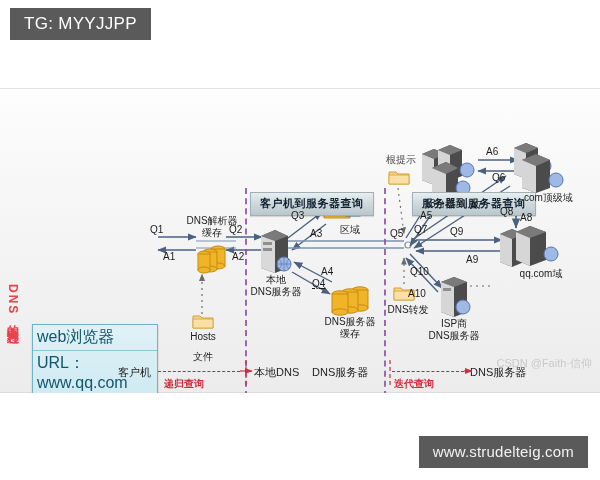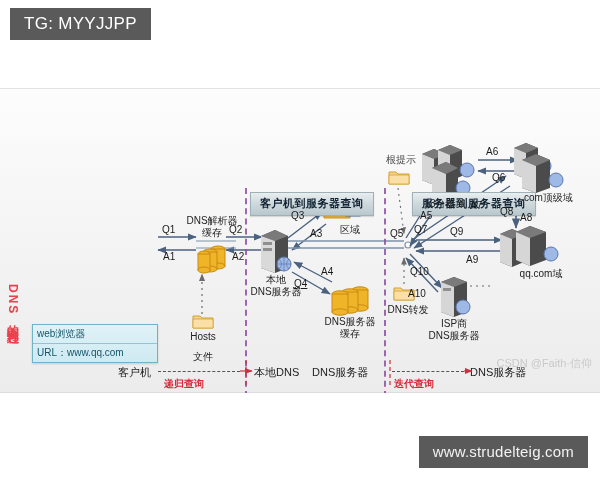--- a/index.html
+++ b/index.html
@@ -61,21 +61,21 @@
     writing-mode:vertical-rl;
     letter-spacing:2px;
     white-space:nowrap;
   }
 
   
   .browser{
     position:absolute;left:32px;top:236px;width:124px;
     border:1px solid #6fb3c4;
     background:linear-gradient(180deg,#dff2f7 0%,#cfeaf2 100%);
-    color:#13566b;font-size:10px;
+    color:#13566b;font-size:16px;
     box-shadow:0 1px 2px rgba(0,0,0,.15);
   }
   .browser div{padding:2px 4px;}
   .browser .r1{border-bottom:1px solid #8cc5d4;}
 
   
   .cap{position:absolute;font-size:10px;color:#222;white-space:nowrap;text-align:center;line-height:1.15;}
   .qlab{position:absolute;font-size:10px;color:#1a1a1a;white-space:nowrap;}
 
   
@@ -323,28 +323,28 @@
   <div class="cap" style="left:310px;top:240px;width:80px;">缓存</div>
 
   <div class="cap" style="left:380px;top:66px;width:42px;color:#4a4a4a;">根提示</div>
   <div class="cap" style="left:414px;top:110px;width:62px;">13台根域</div>
   <div class="cap" style="left:510px;top:104px;width:74px;">.com顶级域</div>
   <div class="cap" style="left:510px;top:180px;width:62px;">qq.com域</div>
   <div class="cap" style="left:382px;top:216px;width:52px;">DNS转发</div>
   <div class="cap" style="left:428px;top:230px;width:52px;">ISP商</div>
   <div class="cap" style="left:414px;top:242px;width:80px;">DNS服务器</div>
 
-  <div class="qlab" style="left:162px;top:136px;text-align:right;">Q1</div>
+  <div class="qlab" style="left:150px;top:136px;text-align:right;">Q1</div>
   <div class="qlab" style="left:163px;top:163px;">A1</div>
   <div class="qlab" style="left:229px;top:136px;">Q2</div>
   <div class="qlab" style="left:232px;top:163px;">A2</div>
 
   <div class="qlab" style="left:291px;top:122px;">Q3</div>
   <div class="qlab" style="left:310px;top:140px;">A3</div>
-  <div class="qlab" style="left:294px;top:190px;text-decoration:underline;">Q4</div>
+  <div class="qlab" style="left:312px;top:190px;text-decoration:underline;">Q4</div>
   <div class="qlab" style="left:321px;top:178px;">A4</div>
 
   <div class="qlab" style="left:390px;top:140px;">Q5</div>
   <div class="qlab" style="left:420px;top:122px;">A5</div>
   <div class="qlab" style="left:492px;top:84px;">Q6</div>
   <div class="qlab" style="left:486px;top:58px;">A6</div>
   <div class="qlab" style="left:414px;top:136px;">Q7</div>
   <div class="qlab" style="left:470px;top:112px;">A7</div>
   <div class="qlab" style="left:500px;top:118px;">Q8</div>
   <div class="qlab" style="left:520px;top:124px;">A8</div>

